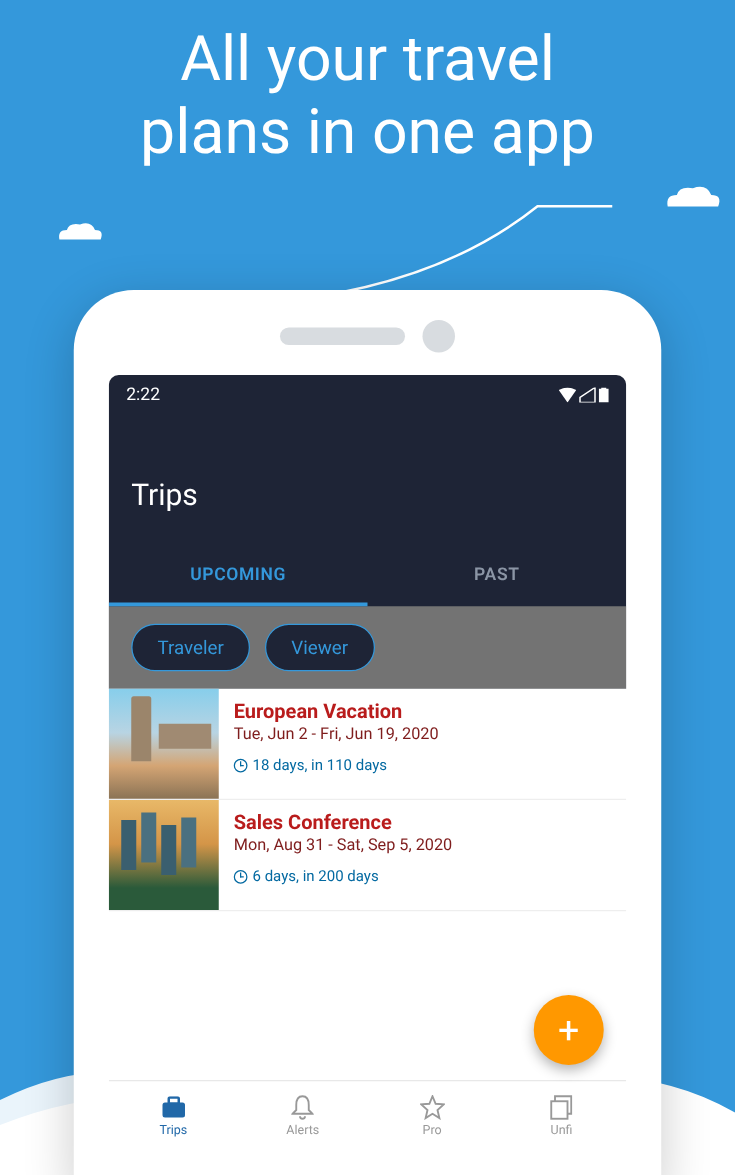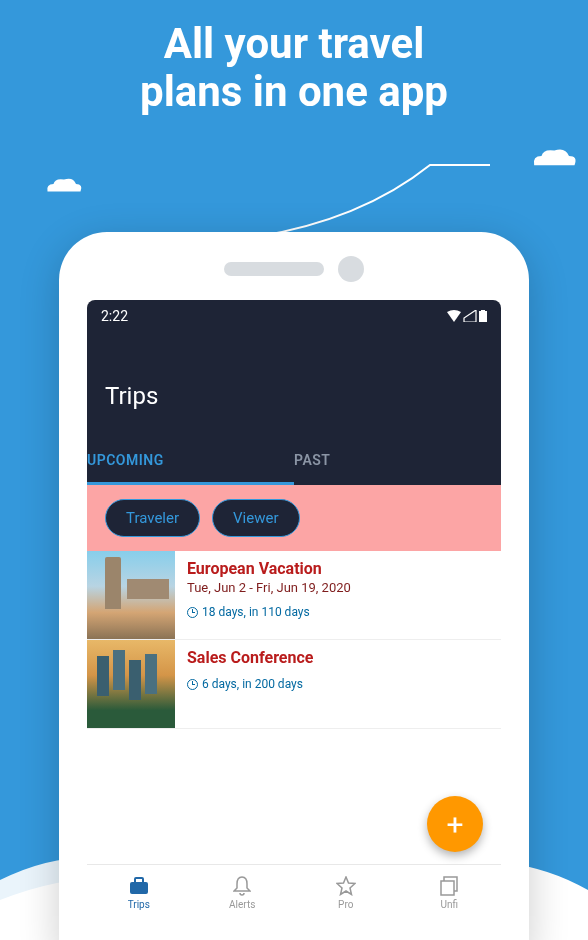--- a/index.html
+++ b/index.html
@@ -1,36 +1,36 @@
 <!DOCTYPE html>
 <html><head>
 <meta charset="utf-8">
 <style>
 * { margin: 0; padding: 0; box-sizing: border-box; }
 body { font-family: -apple-system, BlinkMacSystemFont, 'Segoe UI', Roboto, sans-serif; width: 588px; height: 940px; overflow: hidden; background: #3498db; position: relative; }
 .hero { text-align: center; color: white; padding-top: 20px; }
-.hero h1 { font-size: 42px; font-weight: 700; line-height: 1.15; }
+.hero h1 { font-size: 50px; font-weight: 400; line-height: 1.15; }
 .hero .sub { font-size: 20px; margin-top: 6px; font-weight: 400; }
 .cloud { position: absolute; fill: white; }
 .cloud1 { top: 145px; right: 8px; width: 55px; }
 .cloud2 { top: 175px; left: 40px; width: 45px; }
 .curved-line { position: absolute; top: 155px; left: 150px; width: 340px; height: 100px; pointer-events: none; }
 .phone-outer { position: absolute; top: 232px; left: 50%; transform: translateX(-50%); width: 470px; height: 720px; background: white; border-radius: 48px 48px 0 0; box-shadow: 0 10px 40px rgba(0,0,0,0.2); }
 .phone-top { display: flex; align-items: center; justify-content: center; gap: 14px; padding: 24px 0 18px; }
 .speaker { width: 100px; height: 14px; background: #d8dce0; border-radius: 7px; }
 .camera { width: 26px; height: 26px; background: #d8dce0; border-radius: 50%; }
 .screen { margin: 0 28px; background: white; border-radius: 8px 8px 0 0; overflow: hidden; position: relative; height: 620px; }
 .dark-region { background: #1e2436; color: white; position: relative; }
 .status-bar { display: flex; justify-content: space-between; align-items: center; padding: 8px 14px; font-size: 14px; }
 .status-icons { display: flex; gap: 2px; align-items: center; }
 .screen-title { font-size: 24px; padding: 50px 18px 28px; font-weight: 400; }
 .tabs { display: flex; }
-.tab { flex: 1; padding: 14px 0; font-size: 14px; font-weight: 600; letter-spacing: 0.5px; cursor: pointer; color: #8b95a5; }
+.tab { flex: 1; text-align: center; padding: 14px 0; font-size: 14px; font-weight: 600; letter-spacing: 0.5px; cursor: pointer; color: #8b95a5; }
 .tab.active { color: #3498db; border-bottom: 3px solid #3498db; }
-.chips { display: flex; gap: 12px; padding: 14px 18px; background: #fca5a5; }
+.chips { display: flex; gap: 12px; padding: 14px 18px; background: #737373; }
 .chip { padding: 9px 20px; border-radius: 22px; font-size: 15px; cursor: pointer; border: 1px solid #3498db; color: #3498db; background: #1e2436; }
 .diagonal-overlay { position: absolute; top: 0; right: 0; width: 100%; height: 100%; background: linear-gradient(to bottom right, transparent 0%, transparent 50%, white 50%, white 100%); pointer-events: none; z-index: 2; clip-path: polygon(100% 0%, 100% 45%, 0% 100%, 100% 100%); }
 .trips-list { background: white; position: relative; }
 .trip-item { display: flex; border-bottom: 1px solid #eee; min-height: 88px; cursor: pointer; }
 .trip-thumb { width: 88px; height: 88px; flex-shrink: 0; }
 .trip-body { padding: 8px 12px; flex: 1; position: relative; z-index: 3; }
 .trip-title { font-size: 16px; font-weight: 700; color: #b91c1c; }
 .trip-dates { font-size: 13px; color: #7f1d1d; margin-top: 2px; }
 .trip-meta { font-size: 12px; color: #0369a1; margin-top: 10px; display: flex; align-items: center; gap: 4px; }
 .trip-item.first .trip-title, .trip-item.first .trip-dates, .trip-item.first .trip-meta { color: white; }
@@ -127,20 +127,21 @@
               <span class="clock-icon"></span>
               <span>18 days, in 110 days</span>
             </div>
         </div>
       </div>
 
       <div class="trip-item">
         <div class="trip-thumb thumb-dallas"></div>
         <div class="trip-body">
           <div class="trip-title">Sales Conference</div>
+          <div class="trip-dates">Mon, Aug 31 - Sat, Sep 5, 2020</div>
           <div class="trip-meta">
               <span class="clock-icon"></span>
               <span>6 days, in 200 days</span>
             </div>
         </div>
       </div>
 
 
     </div>
 

